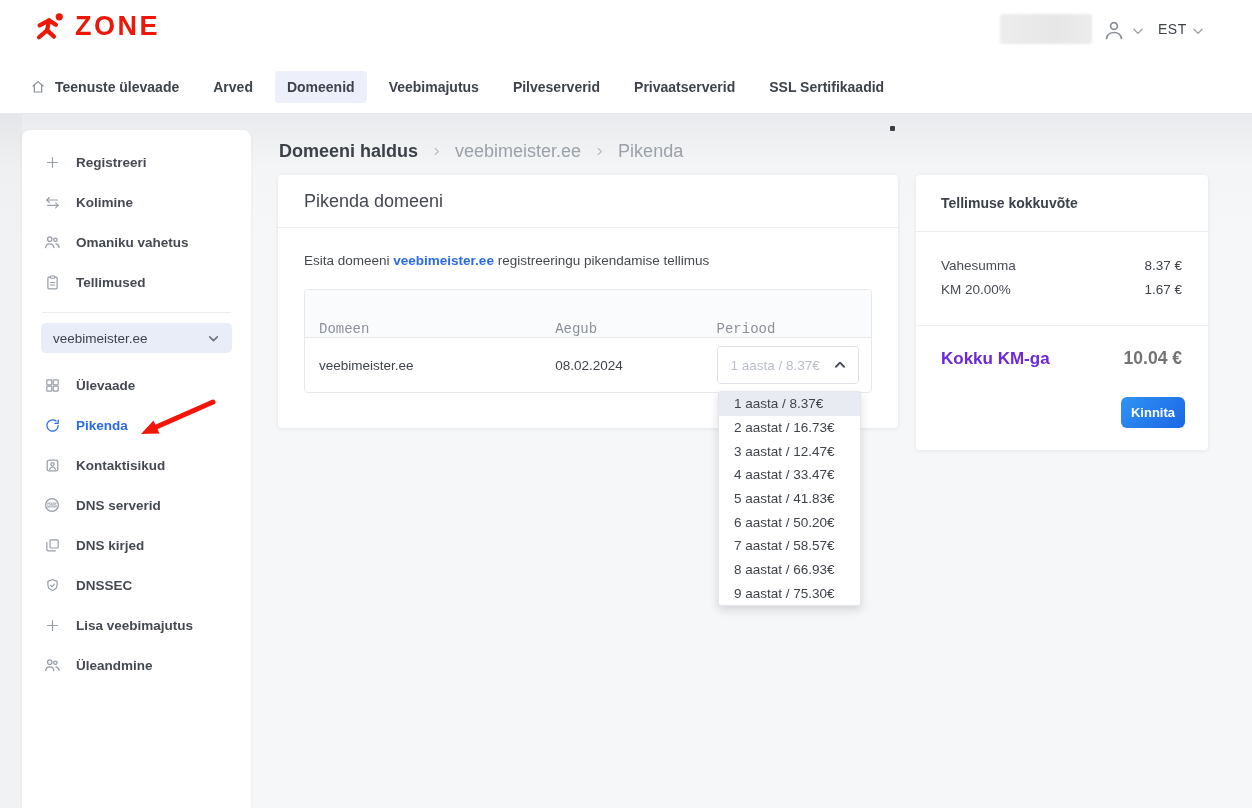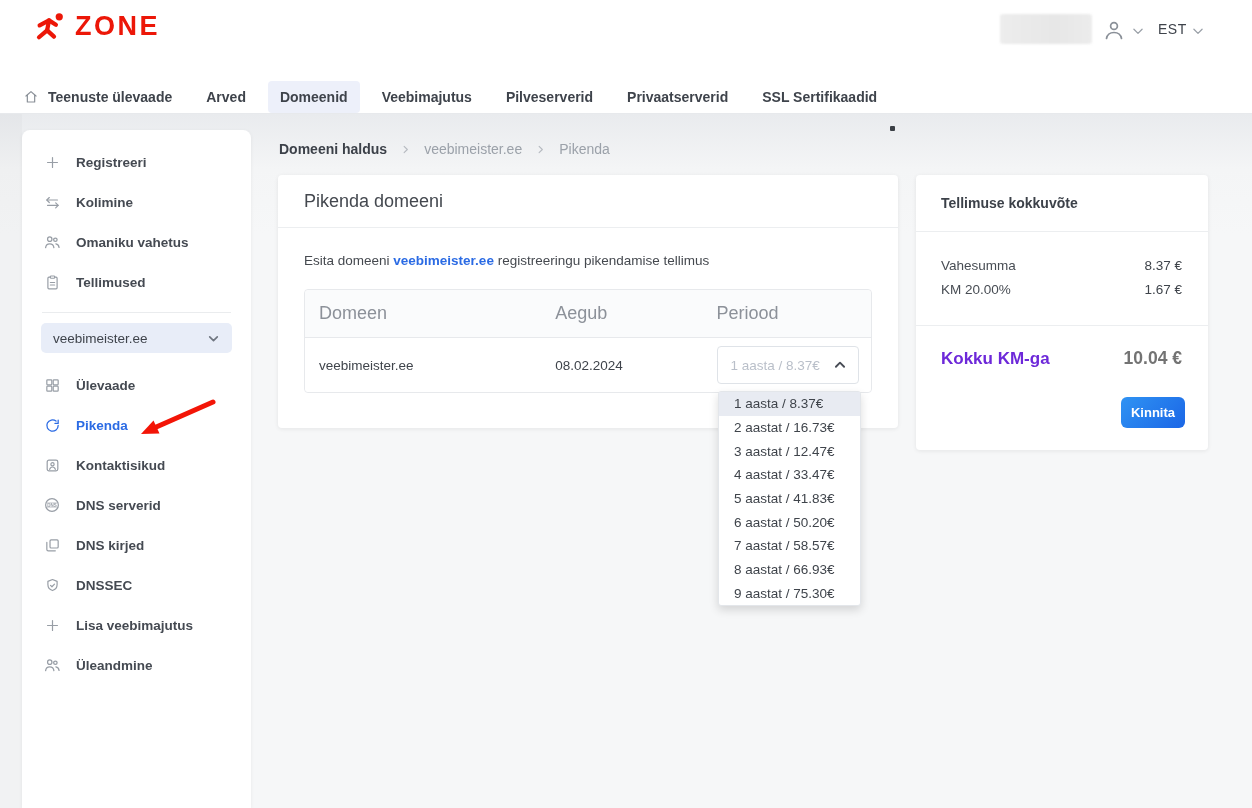--- a/index.html
+++ b/index.html
@@ -12,21 +12,21 @@
   .logo-word { font-size:27px; font-weight:700; letter-spacing:2.5px; color:#ec1708; line-height:1; }
   .blur-box { position:absolute; left:1000px; top:14px; width:92px; height:30px; border-radius:3px;
               background:linear-gradient(90deg,#ededed,#e7e7e7 60%,#ececec); filter:blur(1px); }
   .acct { position:absolute; left:1102px; top:18px; width:24px; height:24px; }
   .acct-chev { position:absolute; left:1131px; top:24px; width:14px; height:14px; }
   .lang { position:absolute; left:1158px; top:21px; font-size:14px; color:#3e434b; letter-spacing:.5px; cursor:pointer; }
   .lang-chev { position:absolute; left:1191px; top:24px; width:14px; height:14px; }
 
   
   .nav { position:absolute; left:0; top:60px; width:1252px; height:54px; background:#fff;
-         border-bottom:1px solid #e7e9ec; display:flex; align-items:flex-end; padding-left:11px; }
+         border-bottom:1px solid #e7e9ec; display:flex; align-items:center; padding-left:18px; }
   .nav-item { display:flex; align-items:center; gap:9px; padding:8px 12px; margin-right:10px;
               font-size:14px; font-weight:700; color:#3e434b; border-radius:4px; cursor:pointer; white-space:nowrap; }
   .nav-item.active { background:#edf0fa; }
 
   
   .content { position:absolute; left:0; top:114px; width:1252px; height:694px;
              background:linear-gradient(180deg,#e9ebee 0px,#f4f5f6 55px,#f6f7f8 120px); }
   .gutter { position:absolute; left:0; top:0; width:22px; height:694px; background:rgba(0,0,0,.02); }
 
   
@@ -35,36 +35,36 @@
   .side-item { display:flex; align-items:center; height:40px; padding-left:21px; gap:15px;
                font-size:13.5px; font-weight:700; color:#454a52; cursor:pointer; }
   .side-item .ic { width:18px; height:18px; display:flex; align-items:center; justify-content:center; }
   .side-item.active { color:#2b6be4; }
   .side-div { height:1px; background:#eaecee; margin:10px 20px; }
   .dom-select { margin:8px 19px 12px 19px; height:30px; background:#e8edf8; border-radius:5px;
                 display:flex; align-items:center; justify-content:space-between; padding:0 12px;
                 font-size:13.5px; color:#3e434b; cursor:pointer; }
 
   
-  .breadcrumb { position:absolute; left:279px; top:27px; display:flex; align-items:center; gap:13px; font-size:14px; }
+  .breadcrumb { position:absolute; left:279px; top:27px; display:flex; align-items:center; gap:13px; font-size:18px; }
   .crumb-root { font-weight:700; color:#3c4149; cursor:pointer; }
   .crumb { color:#9ba1a9; cursor:pointer; }
   .crumb.current { cursor:default; }
 
   
   .main-card { position:absolute; left:278px; top:61px; width:620px; height:253px; background:#fff;
                border-radius:4px; box-shadow:0 1px 4px rgba(20,23,28,.08); }
   .card-head { height:53px; border-bottom:1px solid #eceef0; display:flex; align-items:center; padding-left:26px; }
   .card-title { font-size:18px; color:#44484f; }
   .desc { margin:25px 26px 0 26px; font-size:13.5px; color:#45494f; }
   .desc .dom-link { color:#2b6be4; font-weight:700; cursor:pointer; }
 
   .dtable { margin:21px 26px 0 26px; width:568px; border:1px solid #e7e9ec; border-radius:4px; overflow:visible; }
-  .thead { display:flex; align-items:center; height:48px; background:#fafbfc; border-bottom:1px solid #e7e9ec;
-           border-radius:4px 4px 0 0; font-size:18px; color:#8c9199; }
+  .thead { display:flex; align-items:flex-end; height:48px; background:#fafbfc; border-bottom:1px solid #e7e9ec;
+           border-radius:4px 4px 0 0; font-size:14px; color:#8c9199;font-family:Liberation Mono, monospace; }
   .trow { display:flex; align-items:center; height:54px; font-size:13.5px; color:#3f444b; background:#fff; border-radius:0 0 4px 4px; }
   .c1 { width:251px; padding-left:14px; } .c2 { width:162px; } .c3 { width:155px; }
 
   .period-select { width:142px; height:38px; border:1px solid #dfe3e8; border-radius:4px; background:#fff;
                    display:flex; align-items:center; justify-content:space-between; padding:0 11px 0 13px;
                    cursor:pointer; position:relative; top:0; }
   .period-value { font-size:13.5px; color:#b9bfc9; }
 
   .dropdown { position:absolute; left:440px; top:216px; width:143px; background:#fff; z-index:30;
               border:1px solid #e3e6ea; border-radius:3px; box-shadow:0 4px 10px rgba(0,0,0,.14); padding:0; }

